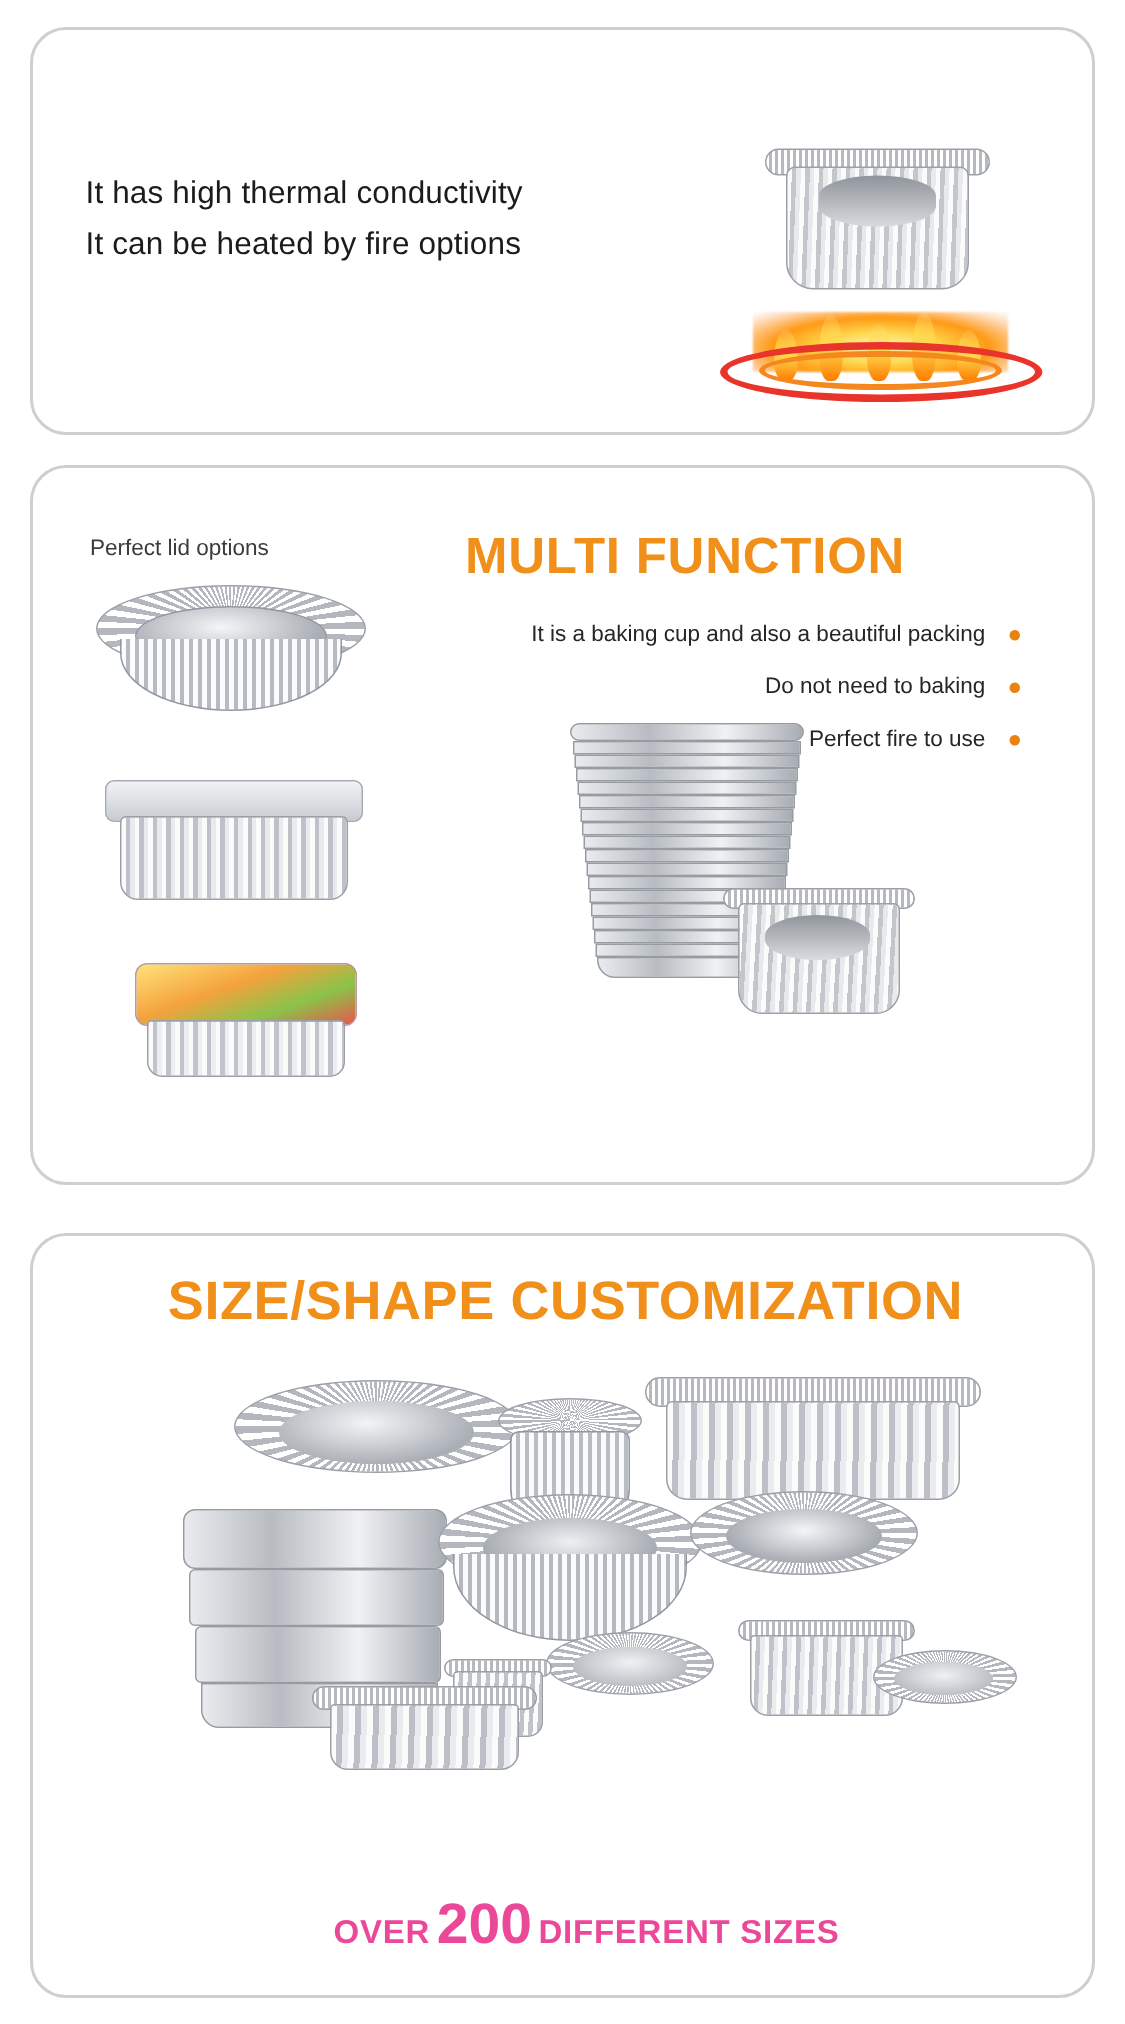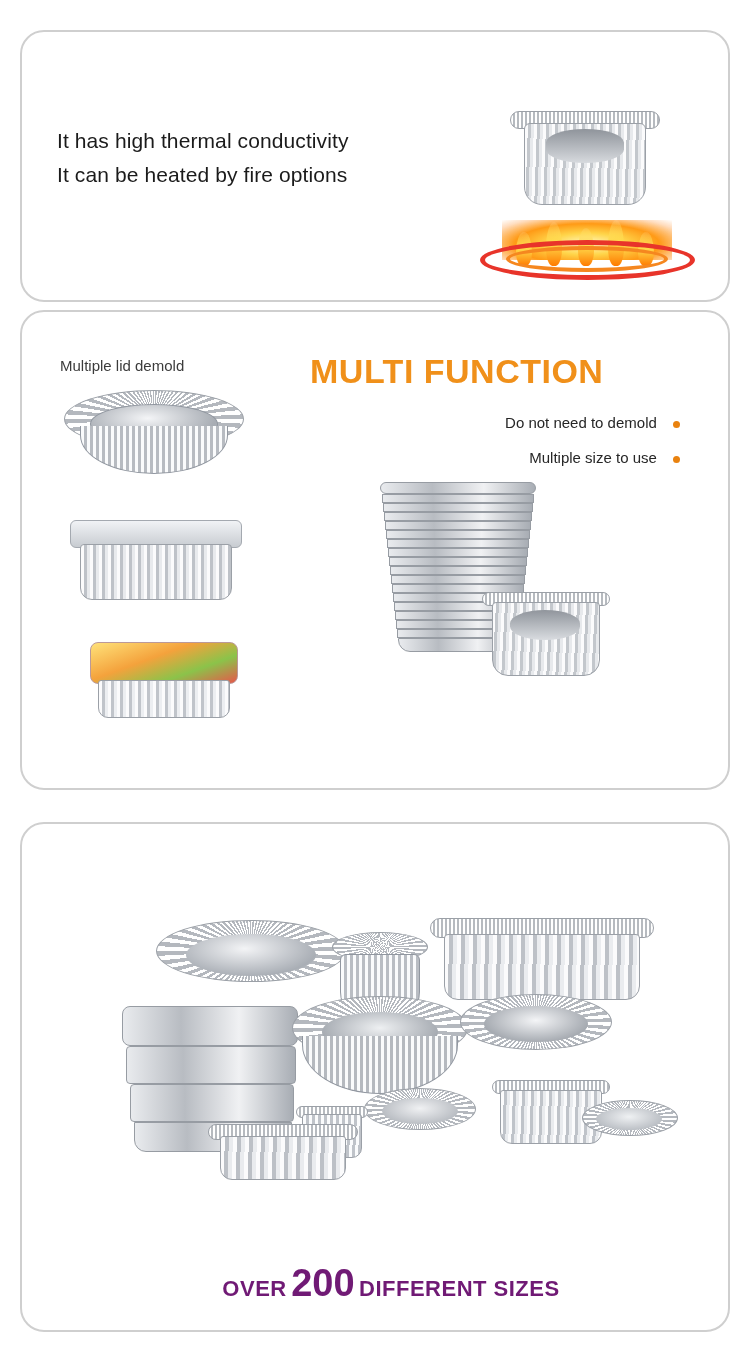--- a/index.html
+++ b/index.html
@@ -18,21 +18,21 @@
   }
 
   .card {
     position: absolute;
     background: #ffffff;
     border: 2px solid #cfcfcf;
     border-radius: 24px;
   }
 
   
-  #panel-thermal { left: 20px; top: 30px; width: 710px; height: 272px; }
+  #panel-thermal { left: 20px; top: 18px; width: 710px; height: 272px; }
   .thermal-text {
     position: absolute;
     left: 35px;
     top: 92px;
     font-size: 21px;
     line-height: 34px;
     color: #1b1b1b;
     letter-spacing: 0.1px;
   }
   .thermal-art {
@@ -128,21 +128,21 @@
   .size-art { position: absolute; left: 90px; top: 86px; width: 560px; height: 290px; }
   .vol-line {
     position: absolute; left: 0; top: 382px; width: 710px;
     text-align: center;
     font-size: 36px; font-weight: bold; color: #f0901a;
     letter-spacing: 1px;
   }
   .sizes-line {
     position: absolute; left: 0; top: 438px; width: 710px;
     text-align: center;
-    color: #701a75;
+    color: #ec4899;
     padding-left: 28px;
   }
   .sizes-line .small { font-size: 22px; font-weight: bold; letter-spacing: 0.5px; }
   .sizes-line .big { font-size: 38px; font-weight: bold; }
 
   .stack-layer {
     position: absolute;
     background: linear-gradient(to right,#e9ebee,#b8bcc2,#f0f1f3,#a8adb4);
     border: 1px solid #979ca3;
   }
@@ -182,30 +182,34 @@
         <div class="flame-tongue" style="left:128px;height:46px;"></div>
         <div class="flame-tongue" style="left:158px;"></div>
         <div class="ring-inner"></div>
         <div class="ring-outer"></div>
       </div>
     </div>
   </div>
 
   <div class="card" id="panel-multi">
 
-    <div class="lid-label">Multiple lid demold</div>
+    <div class="lid-label">Perfect lid options</div>
     <div class="multi-title">MULTI FUNCTION</div>
 
     <div class="bullet-list">
       <div class="bullet-row">
-        <span>Do not need to demold</span>
+        <span>It is a baking cup and also a beautiful packing</span>
         <span class="bullet-dot"></span>
       </div>
       <div class="bullet-row">
-        <span>Multiple size to use</span>
+        <span>Do not need to baking</span>
+        <span class="bullet-dot"></span>
+      </div>
+      <div class="bullet-row">
+        <span>Perfect fire to use</span>
         <span class="bullet-dot"></span>
       </div>
     </div>
 
     <div class="lid-art" style="left:42px;top:78px;width:180px;height:96px;">
       <div class="tray-ellipse" style="left:0;top:0;width:180px;height:58px;"></div>
       <div style="position:absolute;left:26px;top:14px;width:128px;height:40px;border-radius:50%;
            background:radial-gradient(ellipse at 45% 35%,#f4f5f7,#a7acb3 70%,#cfd2d7);border:1px solid #9197a0;"></div>
       <div style="position:absolute;left:16px;top:36px;width:148px;height:48px;border-radius:0 0 50% 50%/0 0 80% 80%;
            background:repeating-linear-gradient(90deg,#fafbfc 0 3px,#b7bbc1 3px 6px);border:1px solid #9197a0;border-top:none;"></div>
@@ -251,20 +255,21 @@
         <div class="tray-square" style="left:10px;top:10px;width:108px;height:74px;border-radius:4px 4px 16px 16px;
              background:repeating-linear-gradient(93deg,#fbfbfc 0 3px,#c3c7cc 3px 6px,#e7e9ec 6px 9px);"></div>
         <div style="position:absolute;left:28px;top:18px;width:70px;height:30px;border-radius:50%/45%;
              background:linear-gradient(180deg,#90959c,#d9dce0);"></div>
       </div>
     </div>
   </div>
 
   <div class="card" id="panel-size">
 
+    <div class="size-title">SIZE/SHAPE CUSTOMIZATION</div>
 
     <div class="size-art">
 
       <div style="position:absolute;left:44px;top:10px;width:190px;height:92px;">
         <div class="tray-ellipse" style="left:0;top:0;width:190px;height:62px;"></div>
         <div style="position:absolute;left:30px;top:14px;width:130px;height:42px;border-radius:50%;
              background:radial-gradient(ellipse at 45% 35%,#f3f4f6,#a9aeb5 72%,#cfd2d7);"></div>
       </div>
 
       <div style="position:absolute;left:220px;top:22px;width:96px;height:108px;">

